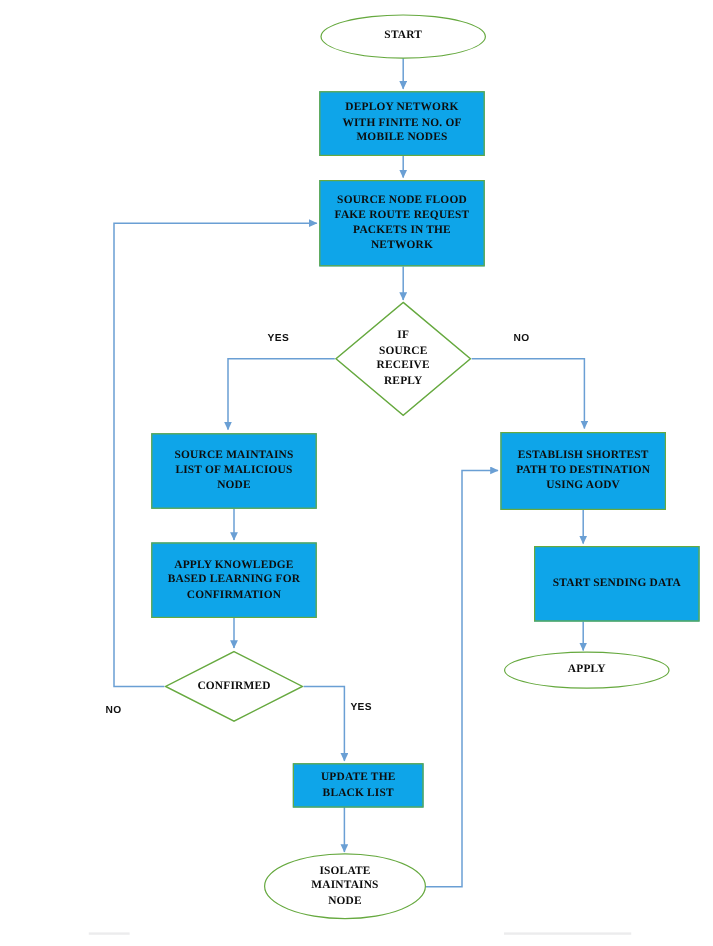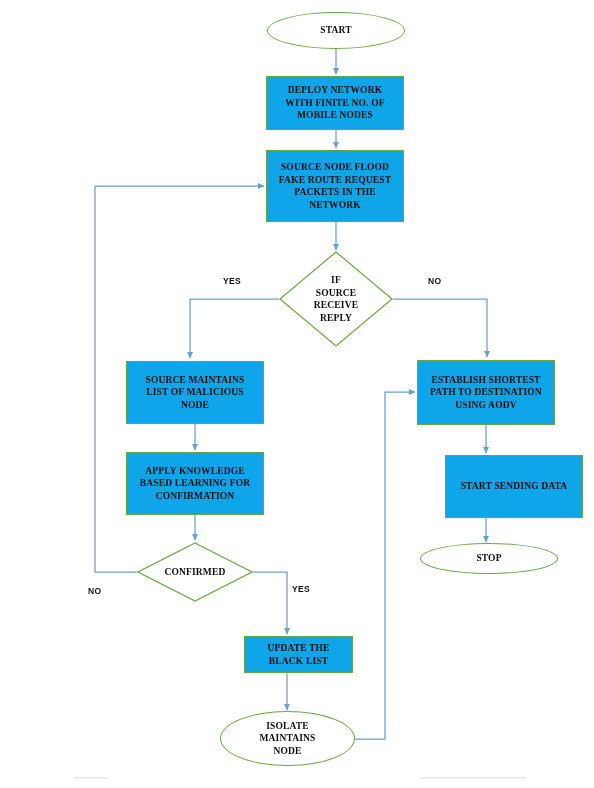--- a/index.html
+++ b/index.html
@@ -115,21 +115,21 @@
     <span class="txt">ESTABLISH SHORTEST
 PATH TO DESTINATION
 USING AODV</span>
   </div>
 
   <div class="node rect" style="left:417px;top:455px;width:138px;height:63px;margin-left:28px;">
     <span class="txt">START SENDING DATA</span>
   </div>
 
   <div class="node oval" style="left:420px;top:543px;width:138px;height:31px;">
-    <span class="txt">STOP</span>
+    <span class="txt">APPLY</span>
   </div>
 
   <div class="node diamond" style="left:137px;top:542px;width:116px;height:60px;">
     <svg width="116" height="60">
       <polygon points="58,1 115,30 58,59 1,30" fill="#ffffff" stroke="#66a93f" stroke-width="1.2"></polygon>
     </svg>
     <span class="txt dtxt">CONFIRMED</span>
   </div>
 
   <div class="edgelabel" style="left:88px;top:586px;">NO</div>

